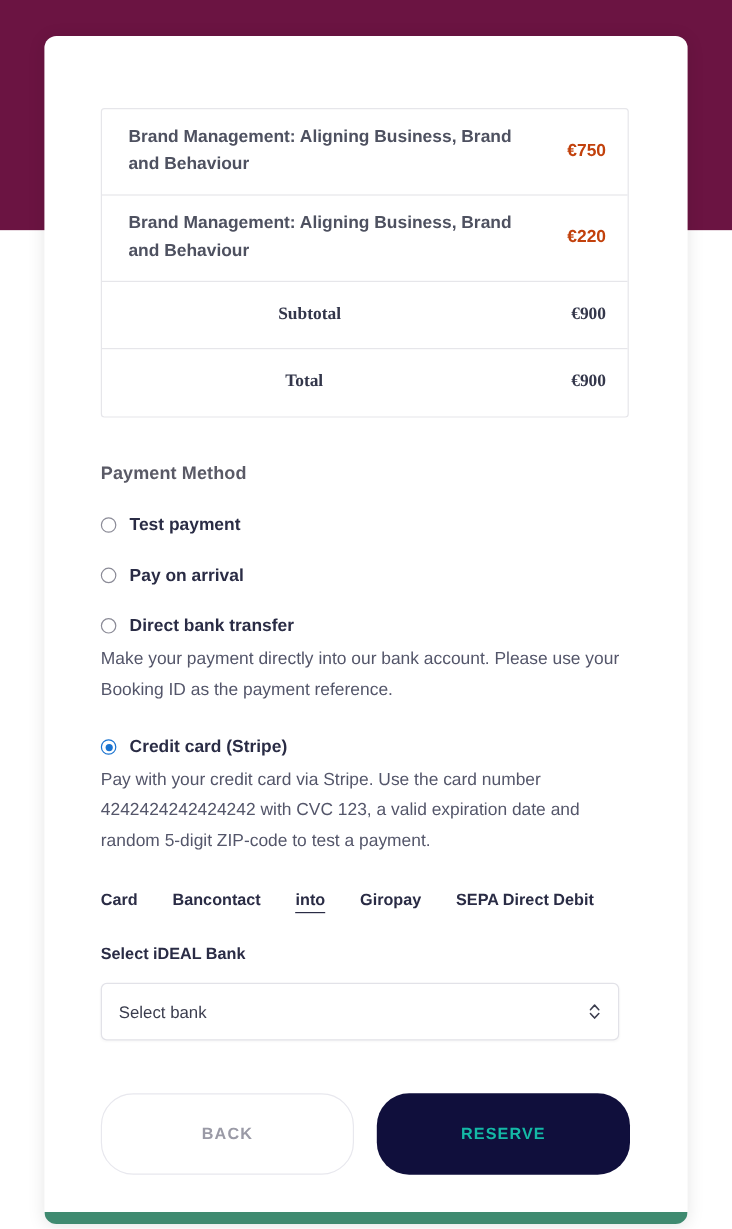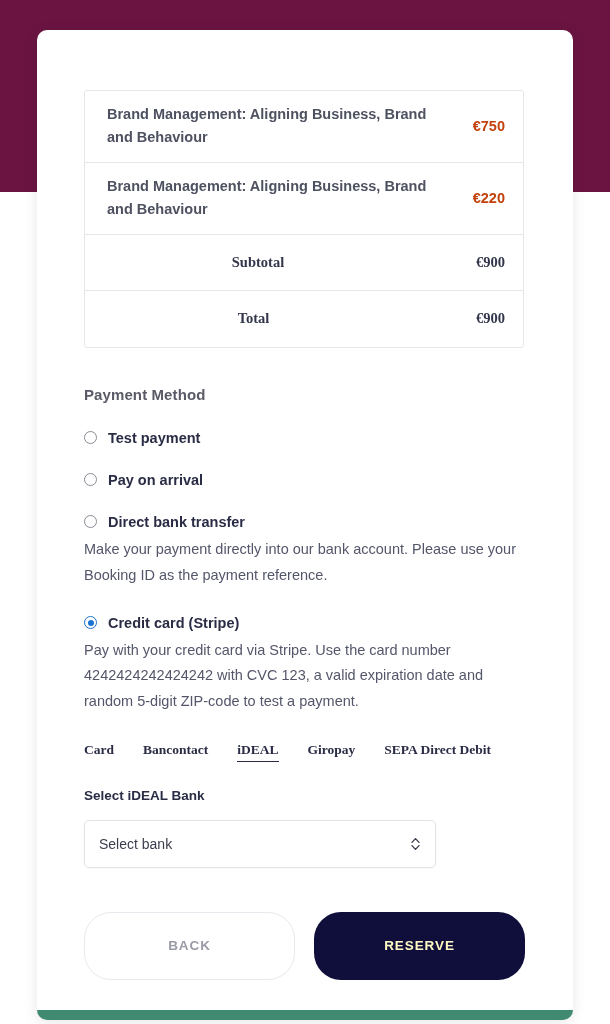--- a/index.html
+++ b/index.html
@@ -175,36 +175,35 @@
     gap: 29px;
     margin-top: 27px;
   }
   .stripe-tab {
     font-size: 13.5px;
     font-weight: bold;
     color: #2a2c45;
     cursor: pointer;
     padding-bottom: 3px;
     white-space: nowrap;
-    font-family: Liberation Serif, serif;
   }
   .stripe-tab.active {
     border-bottom: 1.6px solid #2a2c45;
   }
 
   .select-label {
     font-size: 13.5px;
     font-weight: bold;
     color: #2a2c45;
     margin-top: 26px;
   }
 
   .bank-select {
     margin-top: 17px;
-    width: 352px;
+    width: 432px;
     height: 48px;
     border: 1px solid #e2e2e8;
     border-radius: 5px;
     background: #ffffff;
     display: flex;
     align-items: center;
     padding: 0 14px 0 14px;
     cursor: pointer;
     box-shadow: 0 1px 2px rgba(0,0,0,0.03);
   }
@@ -243,21 +242,21 @@
     border: none;
     font-family: "Liberation Sans", sans-serif;
   }
   .btn-back {
     background: #ffffff;
     border: 1px solid #e8e8ee;
     color: #9a9aa6;
   }
   .btn-reserve {
     background: #100f3c;
-    color: #fef9c3;
+    color: #14b8a6;
   }
 </style>
 </head>
 <body>
 
 <div class="backdrop-top"></div>
 <div class="backdrop-bottom"></div>
 
 <div class="checkout-card">
   <div class="card-inner">
@@ -307,21 +306,21 @@
 
     <div class="pay-option">
       <span class="radio checked"></span>
       <span class="pay-label">Credit card (Stripe)</span>
     </div>
     <div class="pay-desc">Pay with your credit card via Stripe. Use the card number 4242424242424242 with CVC 123, a valid expiration date and random 5-digit ZIP-code to test a payment.</div>
 
     <div class="stripe-tabs">
       <div class="stripe-tab">Card</div>
       <div class="stripe-tab">Bancontact</div>
-      <div class="stripe-tab active">iDEAL</div>
+      <div class="stripe-tab active">into</div>
       <div class="stripe-tab">Giropay</div>
       <div class="stripe-tab">SEPA Direct Debit</div>
     </div>
 
     <div class="select-label">Select iDEAL Bank</div>
 
     <div class="bank-select">
       <div class="bank-select-value">Select bank</div>
       <div class="chev">
         <svg width="9" height="14" viewBox="0 0 9 14" fill="none" xmlns="http://www.w3.org/2000/svg">

